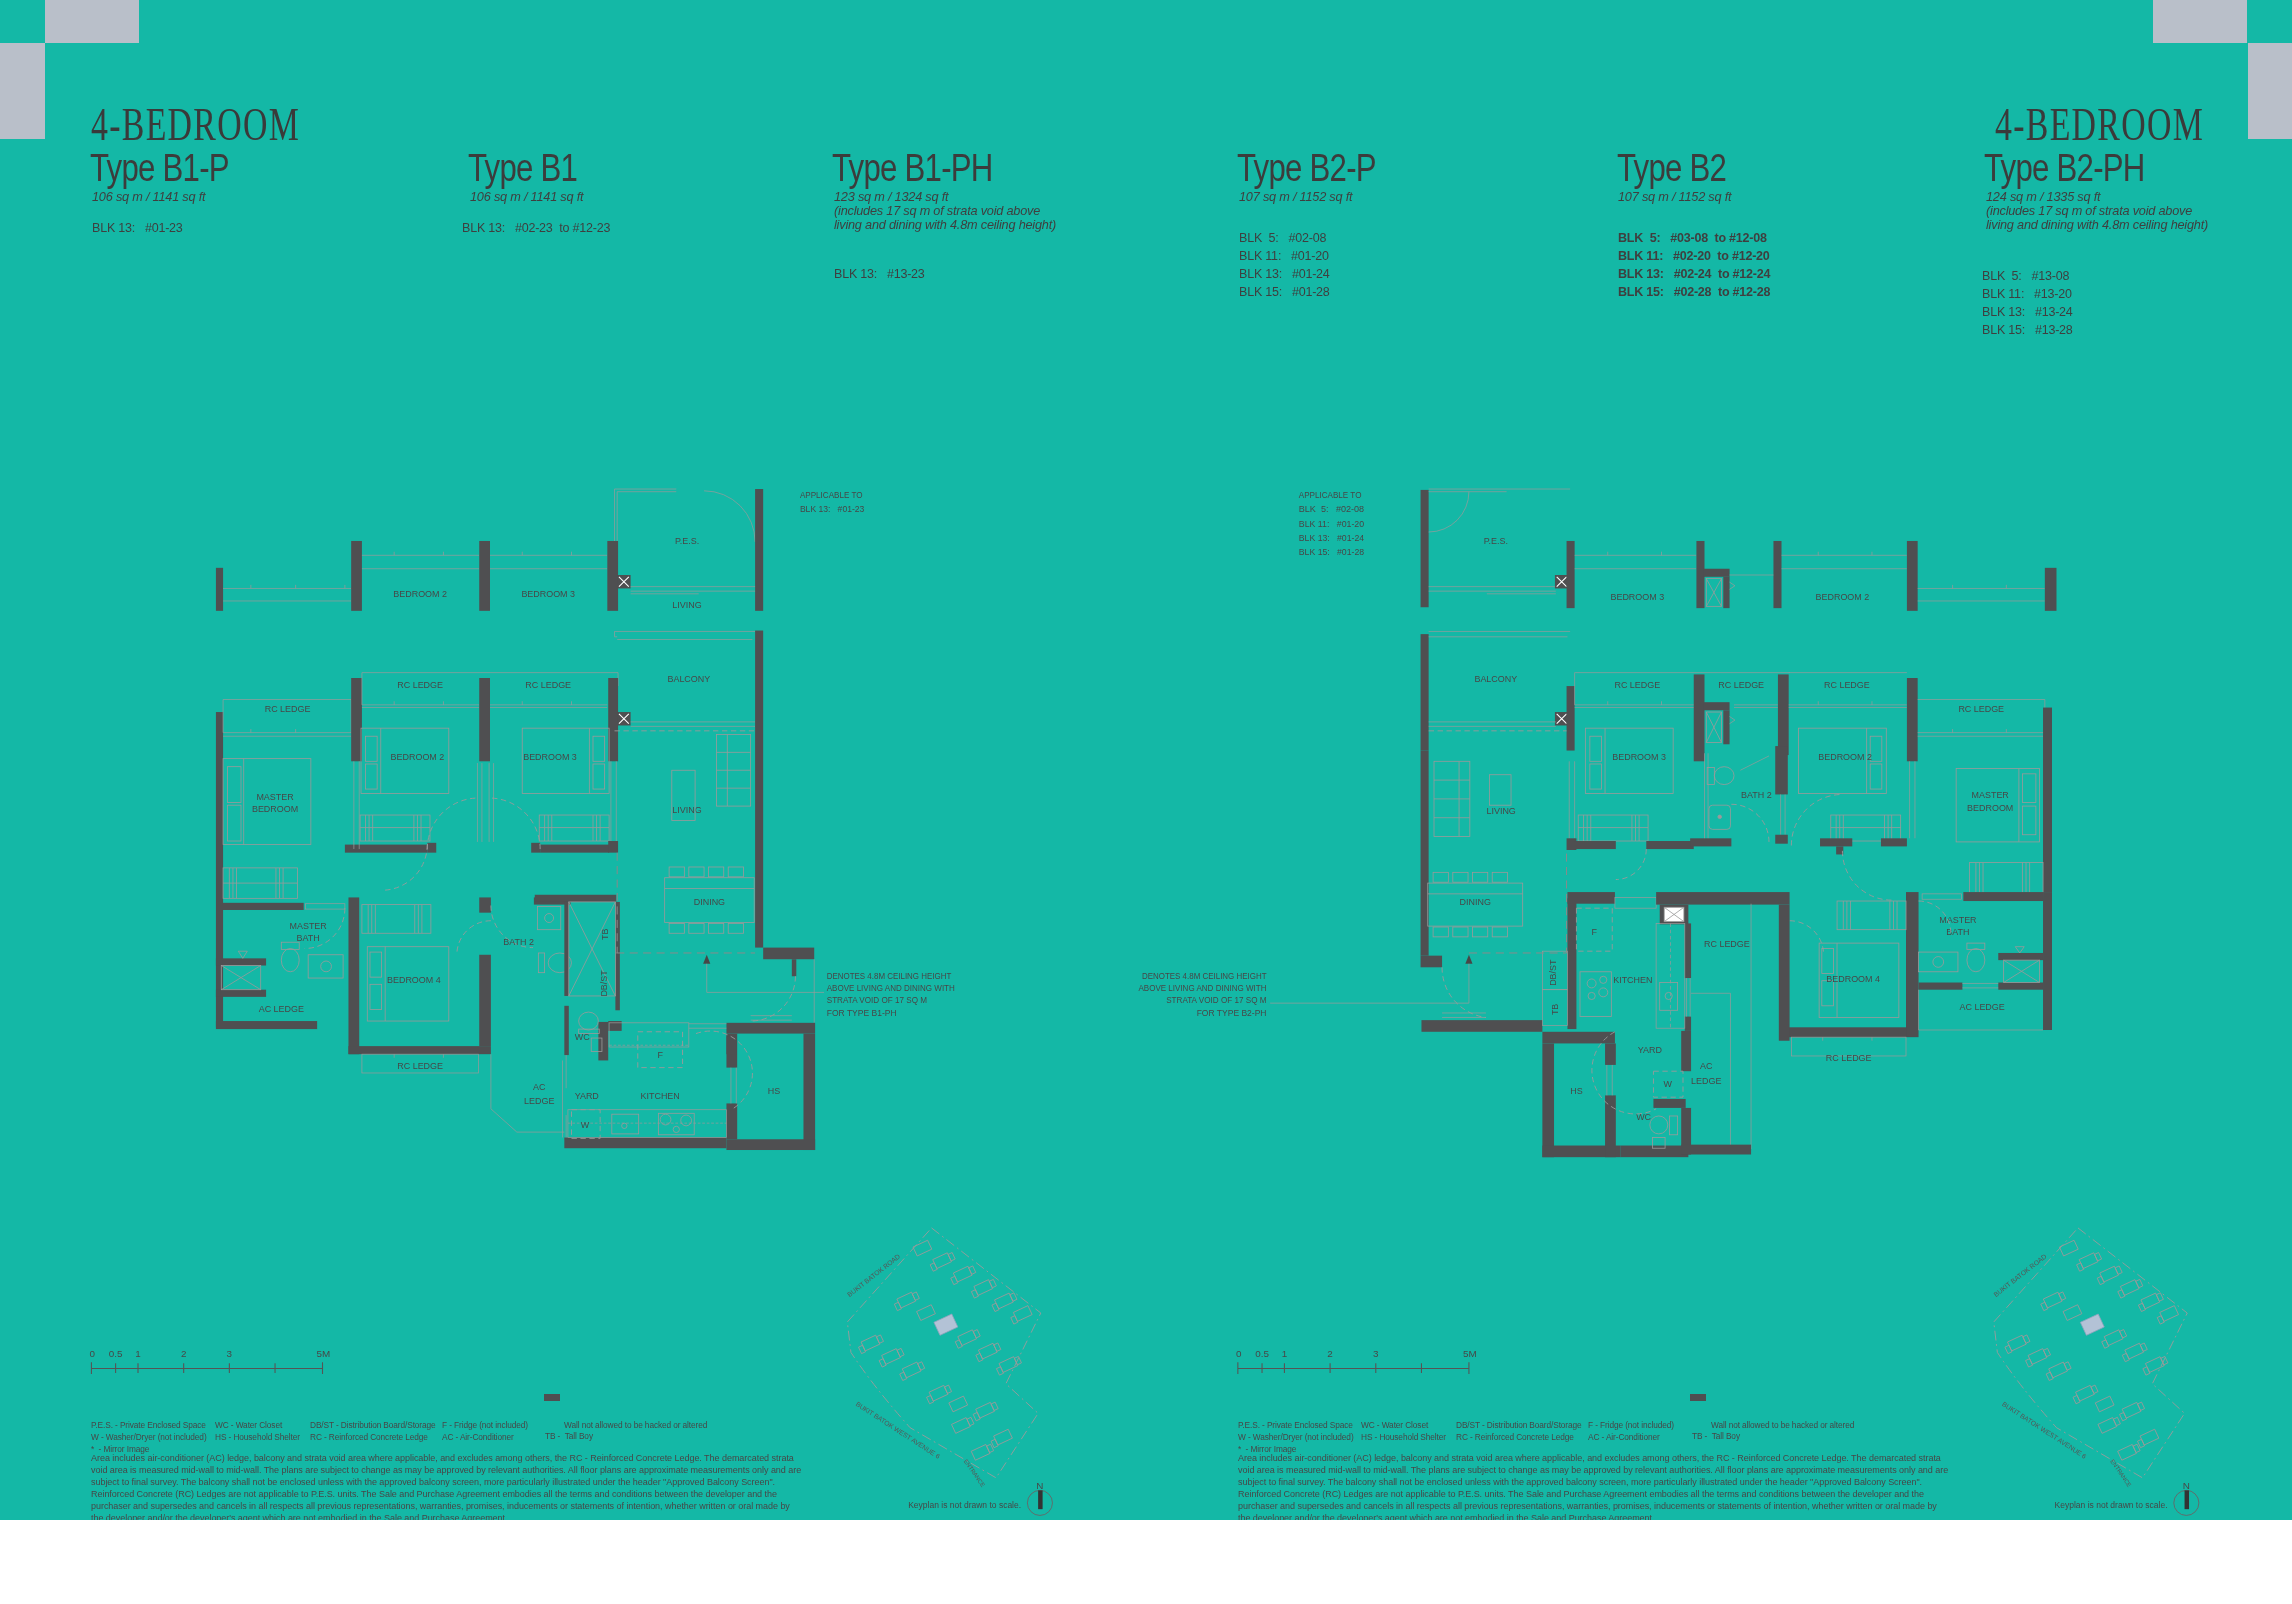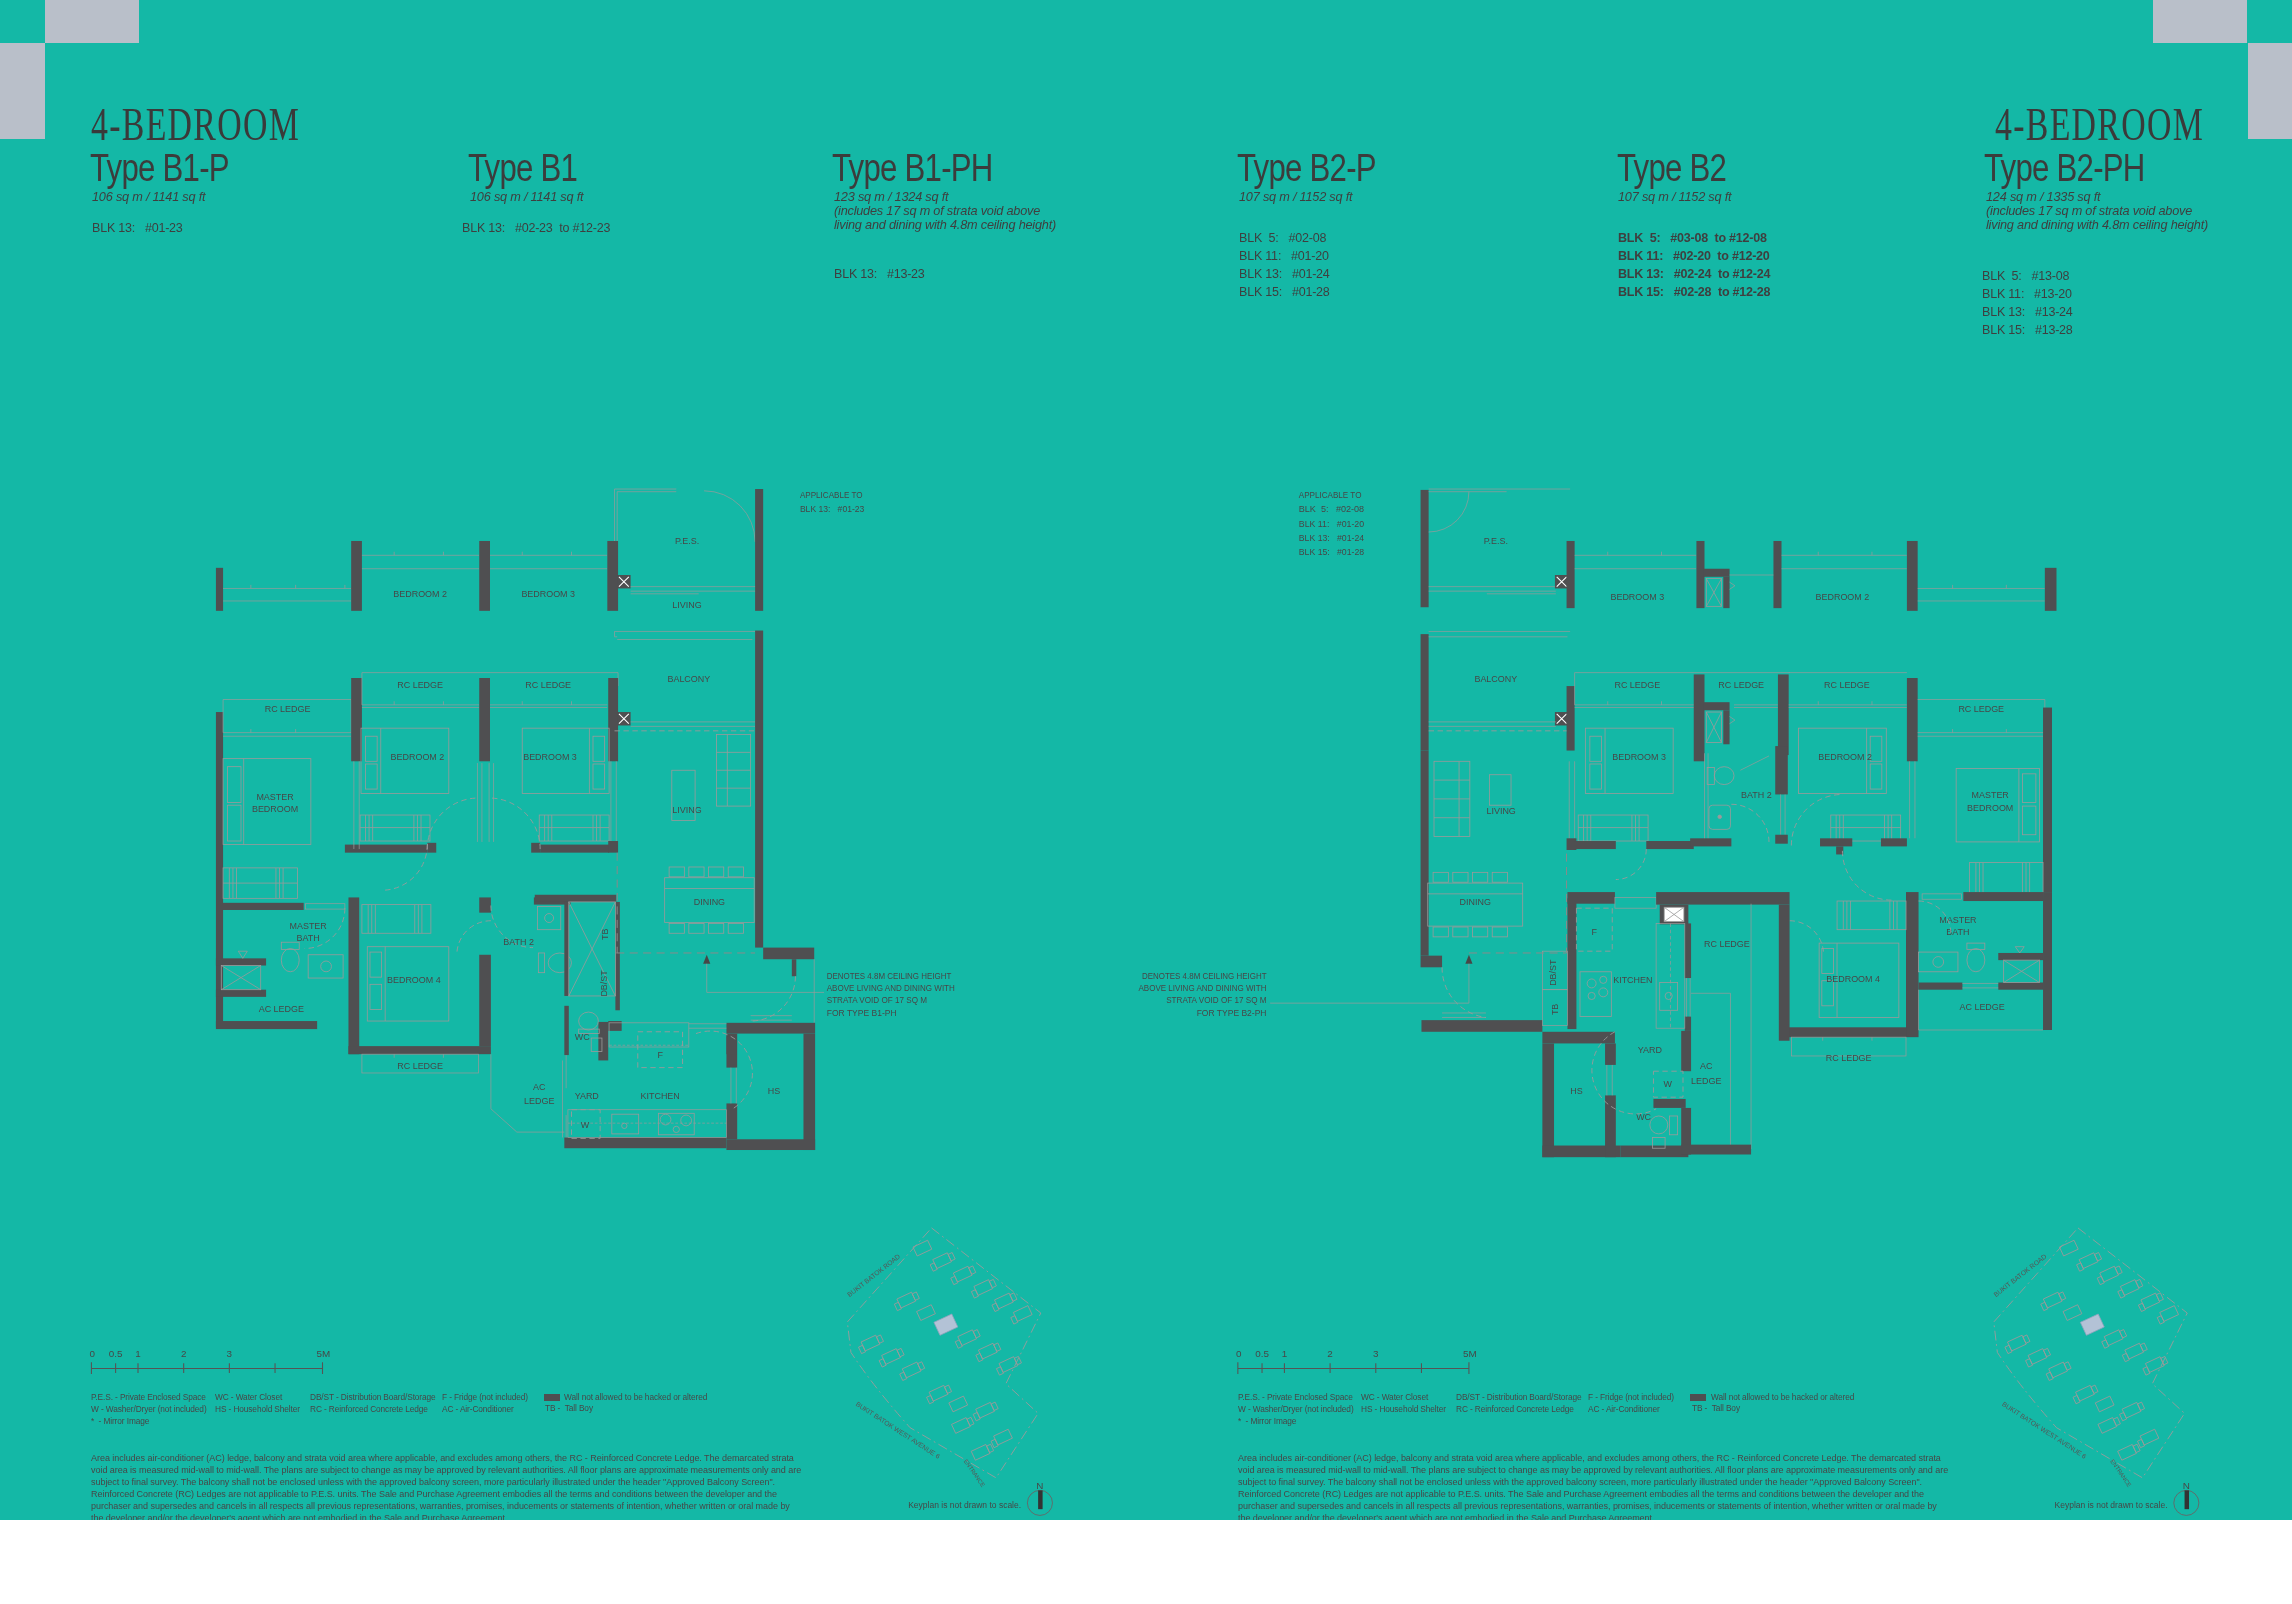--- a/index.html
+++ b/index.html
@@ -2,21 +2,21 @@
 <html style="font-size:14.3px"><head>
 <meta charset="utf-8">
 <style>
   html,body{margin:0;padding:0;background:#fff;}
   .page{position:relative;width:2293px;height:1520px;background:#14b8a6;font-family:"Liberation Sans",sans-serif;overflow:hidden;}
   .abs{position:absolute;}
   .serifh{font-family:"Liberation Serif",serif;font-size:47px;color:#3a3a3a;letter-spacing:1.8px;transform:scaleX(0.72);transform-origin:0 0;white-space:nowrap;line-height:43px;}
   .typeh{font-size:38px;color:#3c3c3c;letter-spacing:-0.9px;transform:scaleX(0.82);transform-origin:0 0;white-space:nowrap;}
   .meta{font-size:12.7px;color:#3f3f3f;letter-spacing:-0.2px;white-space:nowrap;font-style:italic;}
   .blk{font-size:12.5px;color:#3f3f3f;letter-spacing:-0.2px;white-space:nowrap;line-height:18px;}
-  .leg{font-size:8.3px;color:#474747;letter-spacing:-0.1px;white-space:nowrap;line-height:11.8px;}
+  .leg{font-size:8.3px;color:#474747;letter-spacing:-0.1px;white-space:nowrap;line-height:11.8px;margin-top:28px;}
   .disc{font-size:9px;color:#474747;letter-spacing:-0.04px;line-height:12px;width:712px;}
   .sq{background:#b9bfc9;}
 </style>
 </head>
 <body>
 <div class="page">
 
   <div class="abs sq" style="left:45px;top:0;width:94px;height:43px;"></div>
 
   <div class="abs sq" style="left:0;top:43px;width:45px;height:96px;"></div>

